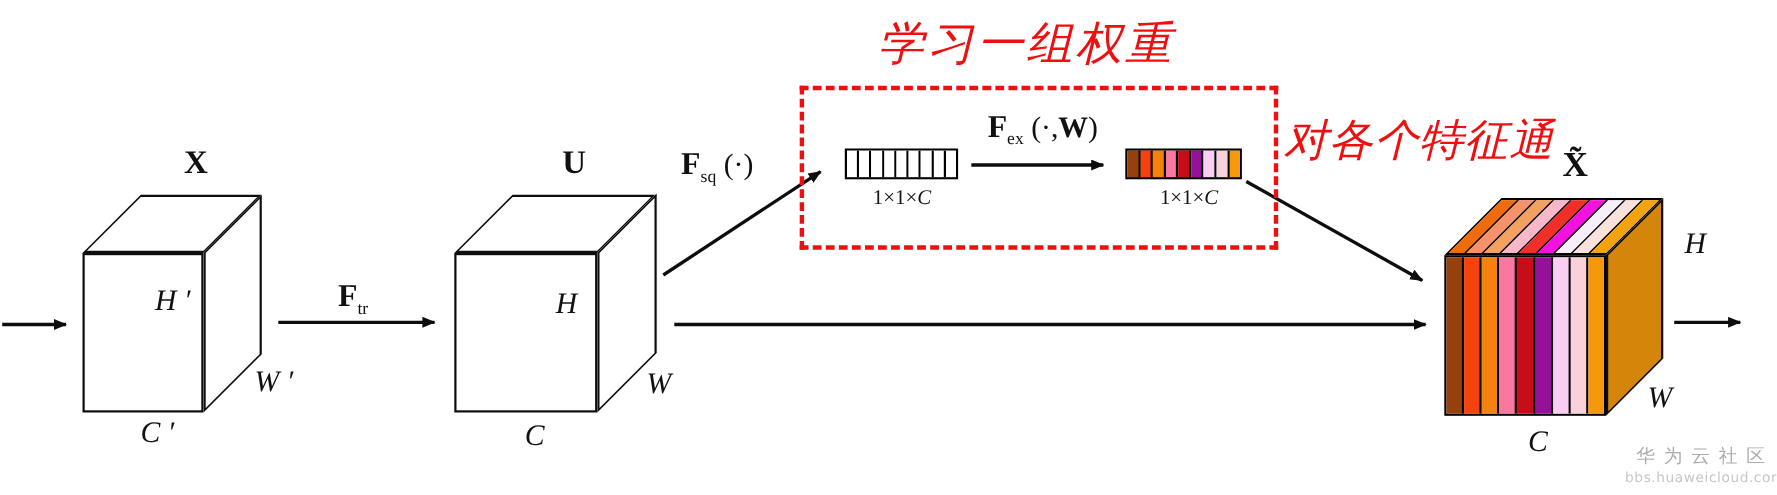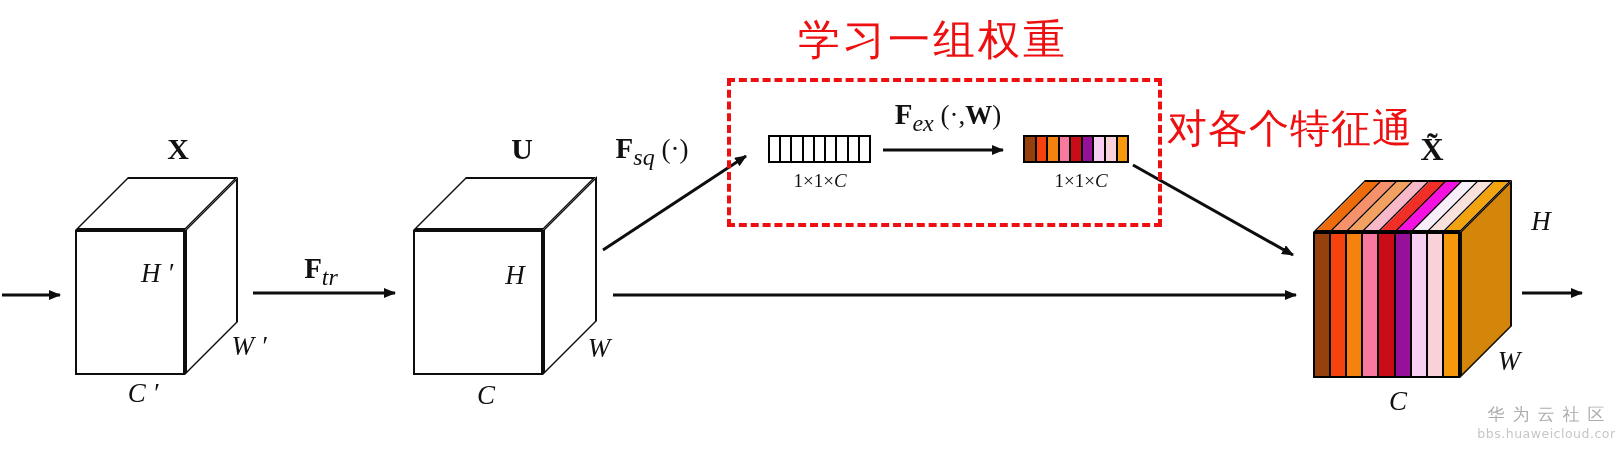--- a/index.html
+++ b/index.html
@@ -17,26 +17,26 @@
   .striped .cell{flex:1;border-right:2px solid #000;box-sizing:border-box;}
   .striped .cell:last-child{border-right:none;}
   .striped.cube-front{border-width:2.5px;}
   .striped.cube-top{transform:skewX(-45deg);transform-origin:0 100%;border-width:2.5px;}
   
   .lbl{position:absolute;transform:translate(-50%,-50%);white-space:nowrap;line-height:1.1;}
   .cube-name{font-weight:bold;font-size:30px;}
   .dim{font-style:italic;font-size:27px;}
   .op{font-size:29px;}
   .op .f{font-weight:bold;}
-  .op .sub{font-style:italic;font-size:24px;vertical-align:-7px;letter-spacing:0;margin-top:19px;}
+  .op .sub{font-size:16px;vertical-align:-7px;letter-spacing:0;margin-top:19px;}
   .op .args{font-size:27px;}
   .op .argbold{font-weight:bold;font-size:27px;}
   .vec-label{font-size:19px;}
   .vec-label .it{font-style:italic;}
-  .cn{font-family:"DejaVu Sans","Liberation Sans",sans-serif;color:var(--accent,#EE1010);}
+  .cn{font-family:"DejaVu Sans","Liberation Sans",sans-serif;color:var(--accent,#EE1010);font-style:italic;}
   .cn-title{font-size:42px;letter-spacing:3px;}
   .cn-note{font-size:40px;line-height:47px;text-align:center;letter-spacing:1px;}
   .dashed-box{position:absolute;border:4px dashed var(--accent,#EE1010);box-sizing:border-box;}
   .watermark{position:absolute;transform:translate(-50%,-50%);text-align:center;
     font-family:"DejaVu Sans","Liberation Sans",sans-serif;}
   .watermark .w1{font-size:17px;letter-spacing:8px;color:#acacac;}
   .watermark .w2{font-size:12.5px;color:#c6c6c6;letter-spacing:.5px;}
 </style>
 </head>
 <body>

